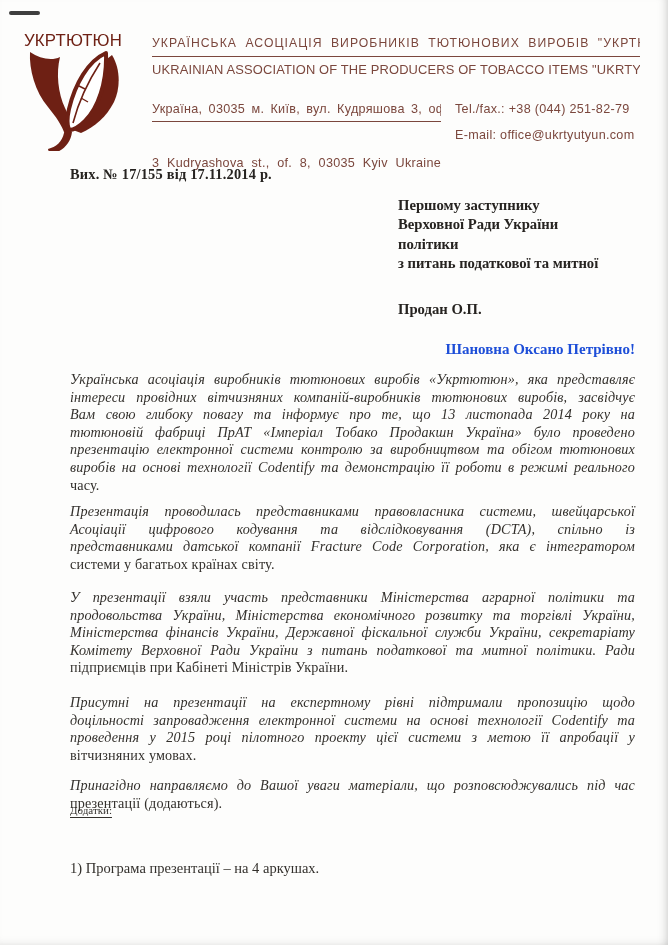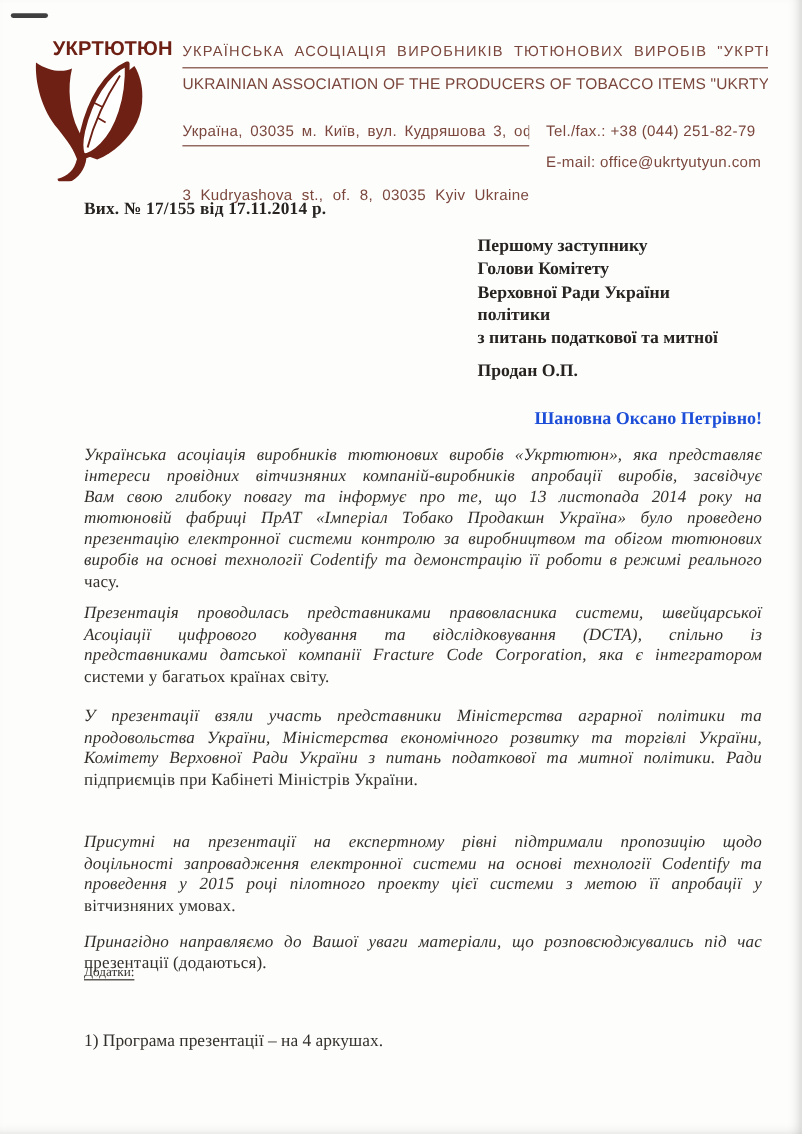--- a/index.html
+++ b/index.html
@@ -17,22 +17,22 @@
   }
   
   .scan-dash {
     position: absolute; left: 9px; top: 11px;
     width: 31px; height: 3.5px; background: #3f3f3f; border-radius: 2px;
   }
   
   .logo { position: absolute; left: 24px; top: 31px; width: 100px; }
   .logo-text {
     font-family: "Liberation Sans", "DejaVu Sans", sans-serif;
-    font-weight: bold; font-size: 16.8px; letter-spacing: 0.2px;
-    color: #6e2014; white-space: nowrap; margin-left: 20px;
+    font-weight: normal; font-size: 16.8px; letter-spacing: 0.2px;
+    color: #6e2014; white-space: nowrap;
   }
   .logo-emblem { position: absolute; left: 3px; top: 20px; }
   .header-right {
     position: absolute; left: 152px; top: 36px; width: 488px;
     font-family: "Liberation Sans", "DejaVu Sans", sans-serif;
     color: #7b473d;
   }
   .org-uk {
     font-size: 12.2px; letter-spacing: 1.05px; word-spacing: 4px;
     text-align: justify; text-align-last: justify;
@@ -107,48 +107,48 @@
       <div class="tel">Tel./fax.: +38 (044) 251-82-79</div>
       <div class="addr-en">3 Kudryashova st., of. 8, 03035 Kyiv Ukraine</div>
       <div class="email">E-mail: office@ukrtyutyun.com</div>
     </div>
   </div>
 
   <div class="ref">Вих. № 17/155 від 17.11.2014 р.</div>
 
   <div class="recipient" id="recipient">
       <div>Першому заступнику</div>
-      <div>Голови Комітету</div>
       <div>Верховної Ради України</div>
       <div>політики</div>
       <div>з питань податкової та митної</div>
     </div>
   <div class="recipient-name">Продан О.П.</div>
 
   <div class="salutation">Шановна Оксано Петрівно!</div>
 
   <div id="paragraphs">
       <div class="para" style="top: 371px;">
         <div class="jline">Українська асоціація виробників тютюнових виробів «Укртютюн», яка представляє</div>
-        <div class="jline">інтереси провідних вітчизняних компаній-виробників апробації виробів, засвідчує</div>
+        <div class="jline">інтереси провідних вітчизняних компаній-виробників тютюнових виробів, засвідчує</div>
         <div class="jline">Вам свою глибоку повагу та інформує про те, що 13 листопада 2014 року на</div>
         <div class="jline">тютюновій фабриці ПрАТ «Імперіал Тобако Продакшн Україна» було проведено</div>
         <div class="jline">презентацію електронної системи контролю за виробництвом та обігом тютюнових</div>
         <div class="jline">виробів на основі технології Codentify та демонстрацію її роботи в режимі реального</div>
         <div class="lline">часу.</div>
       </div>
       <div class="para" style="top: 503px;">
         <div class="jline">Презентація проводилась представниками правовласника системи, швейцарської</div>
         <div class="jline">Асоціації цифрового кодування та відслідковування (DCTA), спільно із</div>
         <div class="jline">представниками датської компанії Fracture Code Corporation, яка є інтегратором</div>
         <div class="lline">системи у багатьох країнах світу.</div>
       </div>
       <div class="para" style="top: 589px;">
         <div class="jline">У презентації взяли участь представники Міністерства аграрної політики та</div>
         <div class="jline">продовольства України, Міністерства економічного розвитку та торгівлі України,</div>
+        <div class="jline">Міністерства фінансів України, Державної фіскальної служби України, секретаріату</div>
         <div class="jline">Комітету Верховної Ради України з питань податкової та митної політики. Ради</div>
         <div class="lline">підприємців при Кабінеті Міністрів України.</div>
       </div>
       <div class="para" style="top: 694px;">
         <div class="jline">Присутні на презентації на експертному рівні підтримали пропозицію щодо</div>
         <div class="jline">доцільності запровадження електронної системи на основі технології Codentify та</div>
         <div class="jline">проведення у 2015 році пілотного проекту цієї системи з метою її апробації у</div>
         <div class="lline">вітчизняних умовах.</div>
       </div>
       <div class="para" style="top: 777px;">

